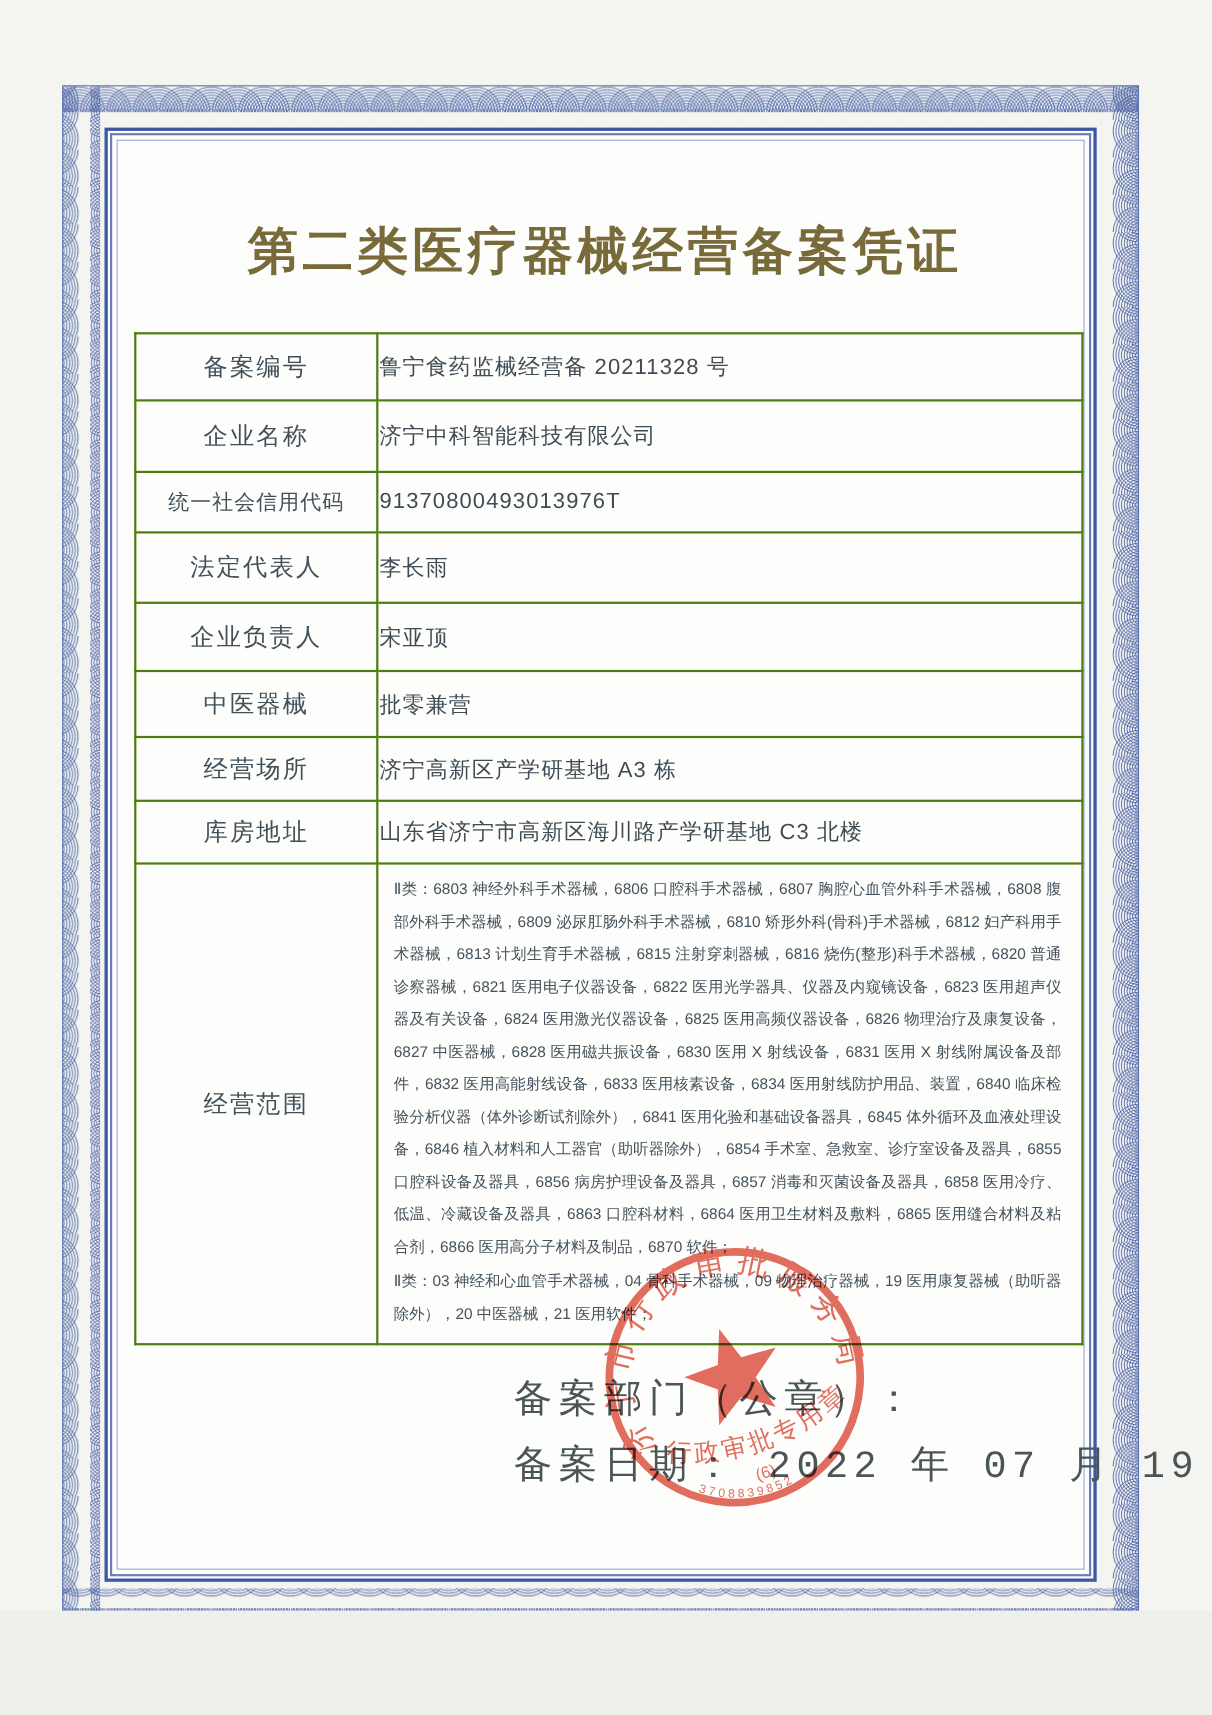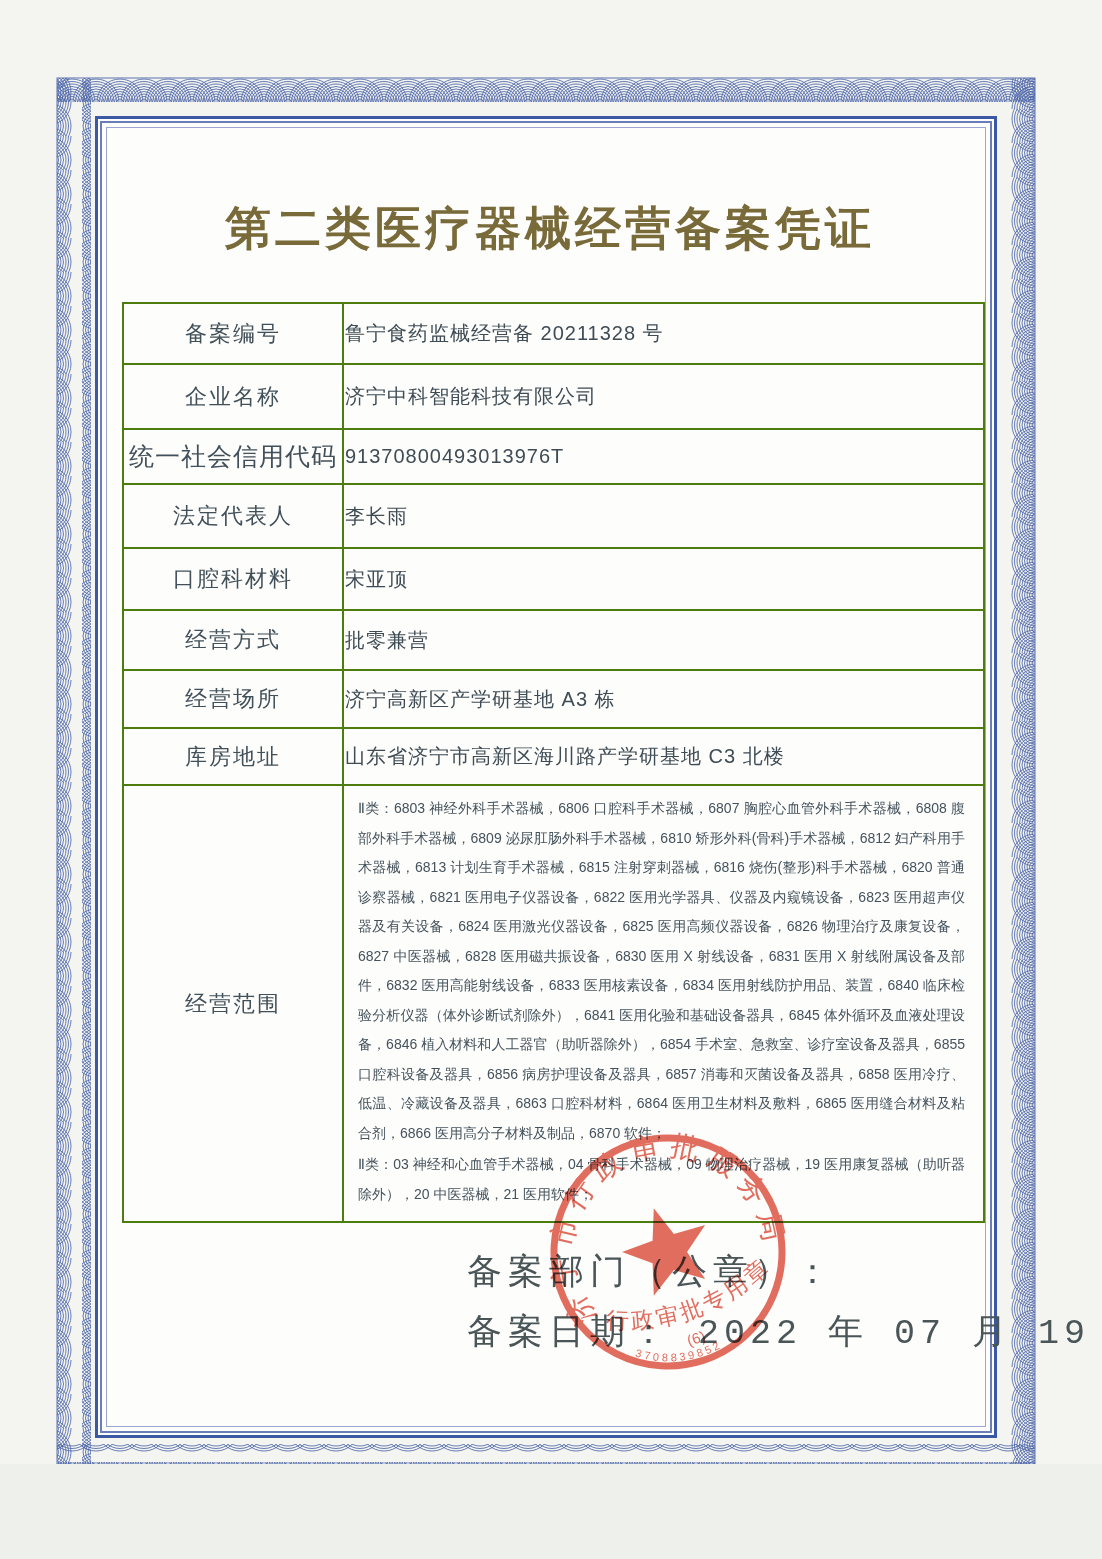--- a/index.html
+++ b/index.html
@@ -32,21 +32,21 @@
     position:absolute;left:122px;top:302px;width:863px;z-index:3;
     border-collapse:collapse;table-layout:fixed;
   }
   .info-table td{
     border:2px solid #4d7c0f;vertical-align:middle;box-sizing:border-box;
   }
   .col-label{width:220px;}
   .cell-label{
     text-align:center;font-size:22px;letter-spacing:2px;color:#42505a;
   }
-  .cell-label.small{font-size:25px;letter-spacing:1px;}
+  .cell-label.small{font-size:19px;letter-spacing:1px;}
   .cell-value{
     font-size:20px;color:#3f4c55;letter-spacing:1px;
   }
   .r0{height:61px}.r1{height:65px}.r2{height:55px}.r3{height:64px}.r4{height:62px}
   .r5{height:56px}.r6{height:60px}.r7{height:58px}.r8{height:57px}.r9{height:388px}
   .cell-scope{
     padding:8px 18px 10px 14px;vertical-align:top;
   }
   .cell-scope p{
     margin:0 0 2px 0;font-size:14px;line-height:29.5px;color:#44525c;
@@ -147,25 +147,25 @@
       </tr>
       <tr class="r2">
         <td class="cell-label small">统一社会信用代码</td>
         <td class="cell-value">91370800493013976T</td>
       </tr>
       <tr class="r3">
         <td class="cell-label">法定代表人</td>
         <td class="cell-value">李长雨</td>
       </tr>
       <tr class="r4">
-        <td class="cell-label">口腔科材料</td>
+        <td class="cell-label">企业负责人</td>
         <td class="cell-value">宋亚顶</td>
       </tr>
       <tr class="r6">
-        <td class="cell-label">经营方式</td>
+        <td class="cell-label">中医器械</td>
         <td class="cell-value">批零兼营</td>
       </tr>
       <tr class="r7">
         <td class="cell-label">经营场所</td>
         <td class="cell-value">济宁高新区产学研基地 A3 栋</td>
       </tr>
       <tr class="r8">
         <td class="cell-label">库房地址</td>
         <td class="cell-value">山东省济宁市高新区海川路产学研基地 C3 北楼</td>
       </tr>

